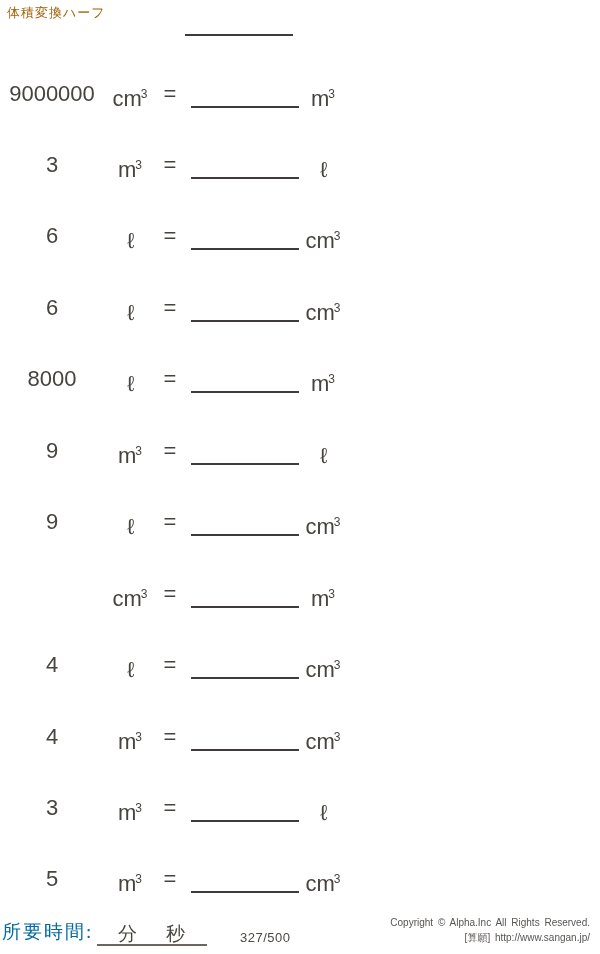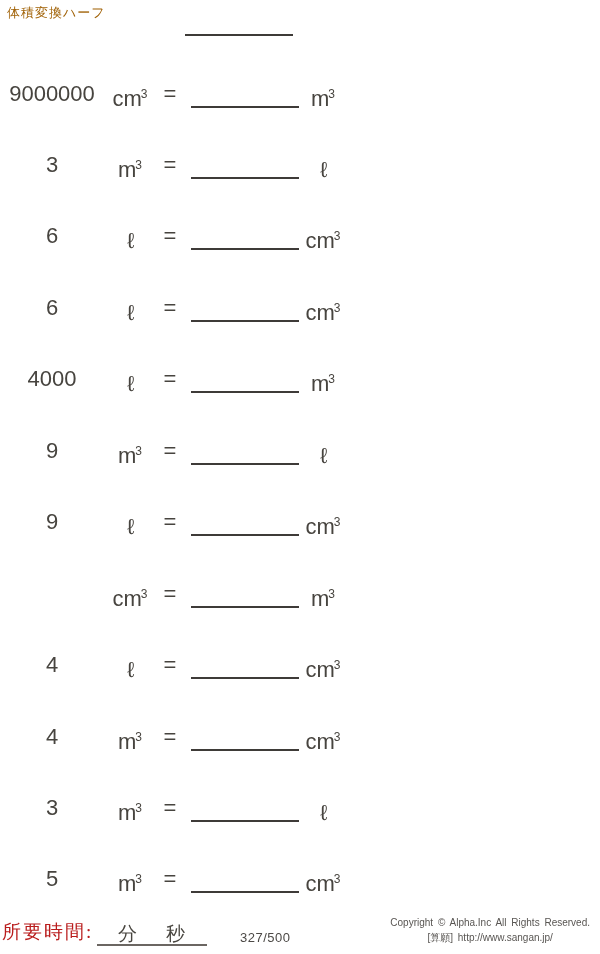--- a/index.html
+++ b/index.html
@@ -31,21 +31,21 @@
   .col-eq{left:146px;width:36px;font-size:21px;}
   .col-to{left:285px;width:64px;}
   .blank{
     position:absolute;left:185px;top:24px;width:108px;height:2px;
     background:var(--line,#3e3b38);
   }
   .sup{font-size:12px;vertical-align:8px;margin-left:-1px;}
   .footer-time{
     position:absolute;left:2px;top:919px;
     font-family:"Liberation Serif","DejaVu Serif",serif;
-    font-size:19px;letter-spacing:2px;color:#b91c1c;
+    font-size:19px;letter-spacing:2px;color:#0369a1;
   }
   .footer-blank{
     position:absolute;left:97px;top:944px;width:110px;height:1.5px;
     background:#6b6662;
   }
   .footer-min{
     position:absolute;left:118px;top:921px;
     font-family:"Liberation Serif","DejaVu Serif",serif;
     font-size:19px;color:#48453f;
   }
@@ -53,21 +53,21 @@
     position:absolute;left:166px;top:921px;
     font-family:"Liberation Serif","DejaVu Serif",serif;
     font-size:19px;color:#48453f;
   }
   .page-num{
     position:absolute;left:240px;top:930px;
     font-size:13px;color:#4c4946;letter-spacing:0.5px;
   }
   .copyright{
     position:absolute;right:10px;top:915px;
-    text-align:center;font-size:10px;line-height:15px;
+    text-align:right;font-size:10px;line-height:15px;
     color:var(--muted,#585552);word-spacing:2px;
   }
 </style>
 </head>
 <body>
 
 <div class="sheet">
 
   <div class="title">体積変換ハーフ</div>
 
@@ -96,21 +96,21 @@
     <span class="txt col-to"><span>cm</span><sup class="sup">3</sup></span>
   </div>
       <div class="row" style="top: 295.85px;">
     <span class="txt col-num">6</span>
     <span class="txt col-from"><span>ℓ</span><sup class="sup"></sup></span>
     <span class="txt col-eq">=</span>
     <span class="blank"></span>
     <span class="txt col-to"><span>cm</span><sup class="sup">3</sup></span>
   </div>
       <div class="row" style="top: 367.3px;">
-    <span class="txt col-num">4000</span>
+    <span class="txt col-num">8000</span>
     <span class="txt col-from"><span>ℓ</span><sup class="sup"></sup></span>
     <span class="txt col-eq">=</span>
     <span class="blank"></span>
     <span class="txt col-to"><span>m</span><sup class="sup">3</sup></span>
   </div>
       <div class="row" style="top: 438.75px;">
     <span class="txt col-num">9</span>
     <span class="txt col-from"><span>m</span><sup class="sup">3</sup></span>
     <span class="txt col-eq">=</span>
     <span class="blank"></span>

